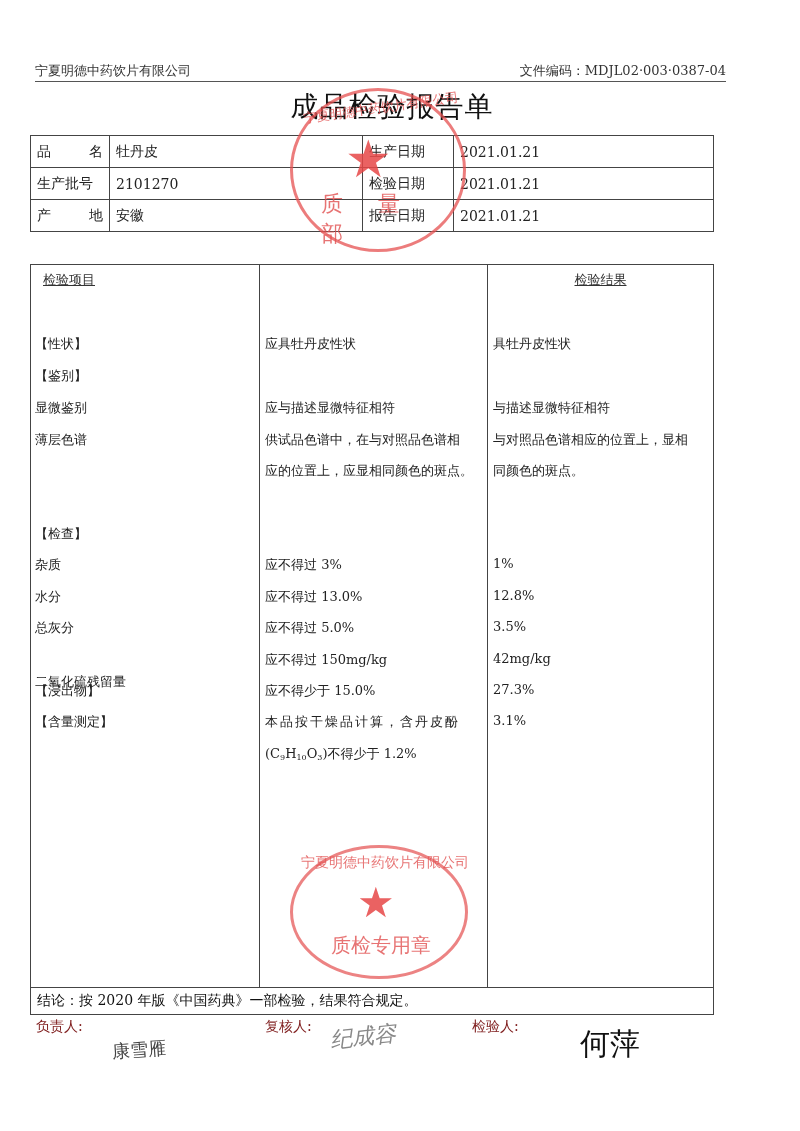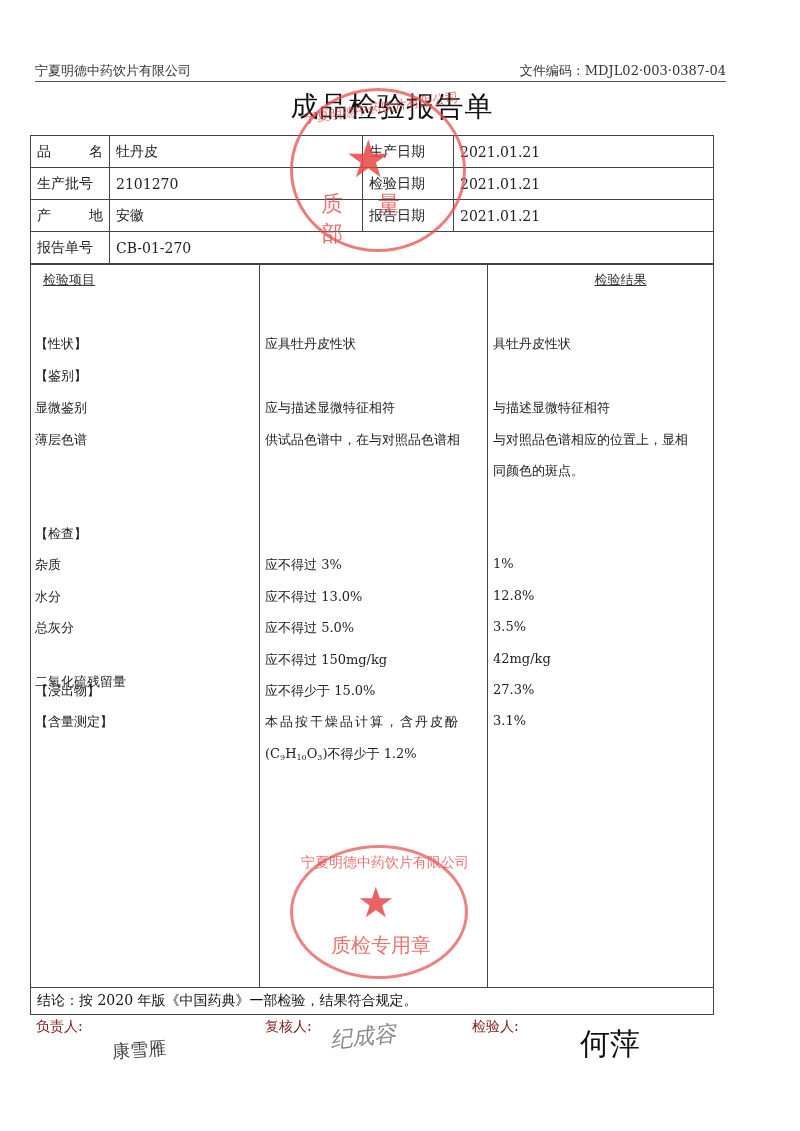--- a/index.html
+++ b/index.html
@@ -20,21 +20,21 @@
   .spread { display:flex; justify-content:space-between; }
 
   .main { position:absolute; left:30px; top:264px; width:684px; height:724px; border:1px solid #444; box-sizing:border-box; }
   .col { position:absolute; top:0; bottom:0; }
   .c1 { left:0; width:228px; border-right:1px solid #444; }
   .c2 { left:228px; width:228px; border-right:1px solid #444; }
   .c3 { left:456px; width:227px; }
   .colhead { position:absolute; top:6px; font-size:13px; text-decoration:underline; color:#333;text-align:right; }
   .c1 .colhead { left:12px; }
   .c2 .colhead { left:0; width:228px; text-align:center; }
-  .c3 .colhead { left:0; width:227px; text-align:center;padding-left:20px; }
+  .c3 .colhead { left:0; width:227px; text-align:center; }
   .line { position:absolute; font-size:13px; color:#222; white-space:nowrap; }
   .c1 .line { left:4px; }
   .c2 .line, .c3 .line { left:6px; }
   .sub { font-size:8px; vertical-align:-2px; }
 
   .concl { position:absolute; left:30px; top:988px; width:684px; height:27px; border:1px solid #444; border-top:none; box-sizing:border-box; font-size:14px; padding:4px 6px; color:#111; }
   .sig-lbl { top:1018px; font-size:14px; color:#7f1d1d; }
 
   .stamp-top { left:290px; top:88px; width:170px; height:158px; border:3px solid rgba(230,80,80,0.75); border-radius:50%; }
   .stamp-bot { left:290px; top:845px; width:172px; height:128px; border:3px solid rgba(230,90,90,0.75); border-radius:50%; }
@@ -73,24 +73,20 @@
     <td class="lbl">
       <div class="spread">
             <span>产</span>
             <span>地</span>
           </div>
     </td>
     <td class="val">安徽</td>
     <td class="lbl2">报告日期</td>
     <td>2021.01.21</td>
   </tr>
-  <tr>
-    <td class="lbl">报告单号</td>
-    <td colspan="3">CB-01-270</td>
-  </tr>
 </tbody>
   </table>
 
 <div class="main">
   <div class="col c1">
     <div class="colhead">检验项目</div>
     <div class="line" style="top:70px">【性状】</div>
     <div class="line" style="top:102px">【鉴别】</div>
     <div class="line" style="top:134px">显微鉴别</div>
     <div class="line" style="top:166px">薄层色谱</div>
@@ -99,20 +95,21 @@
     <div class="line" style="top:323px">水分</div>
     <div class="line" style="top:354px">总灰分</div>
     <div class="line" style="top:408px">二氧化硫残留量</div>
     <div class="line" style="top:417px">【浸出物】</div>
     <div class="line" style="top:448px">【含量测定】</div>
   </div>
   <div class="col c2">
     <div class="line" style="top:70px">应具牡丹皮性状</div>
     <div class="line" style="top:134px">应与描述显微特征相符</div>
     <div class="line" style="top:166px">供试品色谱中，在与对照品色谱相</div>
+    <div class="line" style="top:197px">应的位置上，应显相同颜色的斑点。</div>
     <div class="line" style="top:291px">应不得过 3%</div>
     <div class="line" style="top:323px">应不得过 13.0%</div>
     <div class="line" style="top:354px">应不得过 5.0%</div>
     <div class="line" style="top:386px">应不得过 150mg/kg</div>
     <div class="line" style="top:417px">应不得少于 15.0%</div>
     <div class="line" style="top:448px; letter-spacing:2px;">本品按干燥品计算，含丹皮酚</div>
     <div class="line" style="top:480px"><span>(C</span><span class="sub">9</span><span>H</span><span class="sub">10</span><span>O</span><span class="sub">3</span><span>)不得少于 1.2%</span></div>
   </div>
   <div class="col c3">
     <div class="colhead">检验结果</div>

